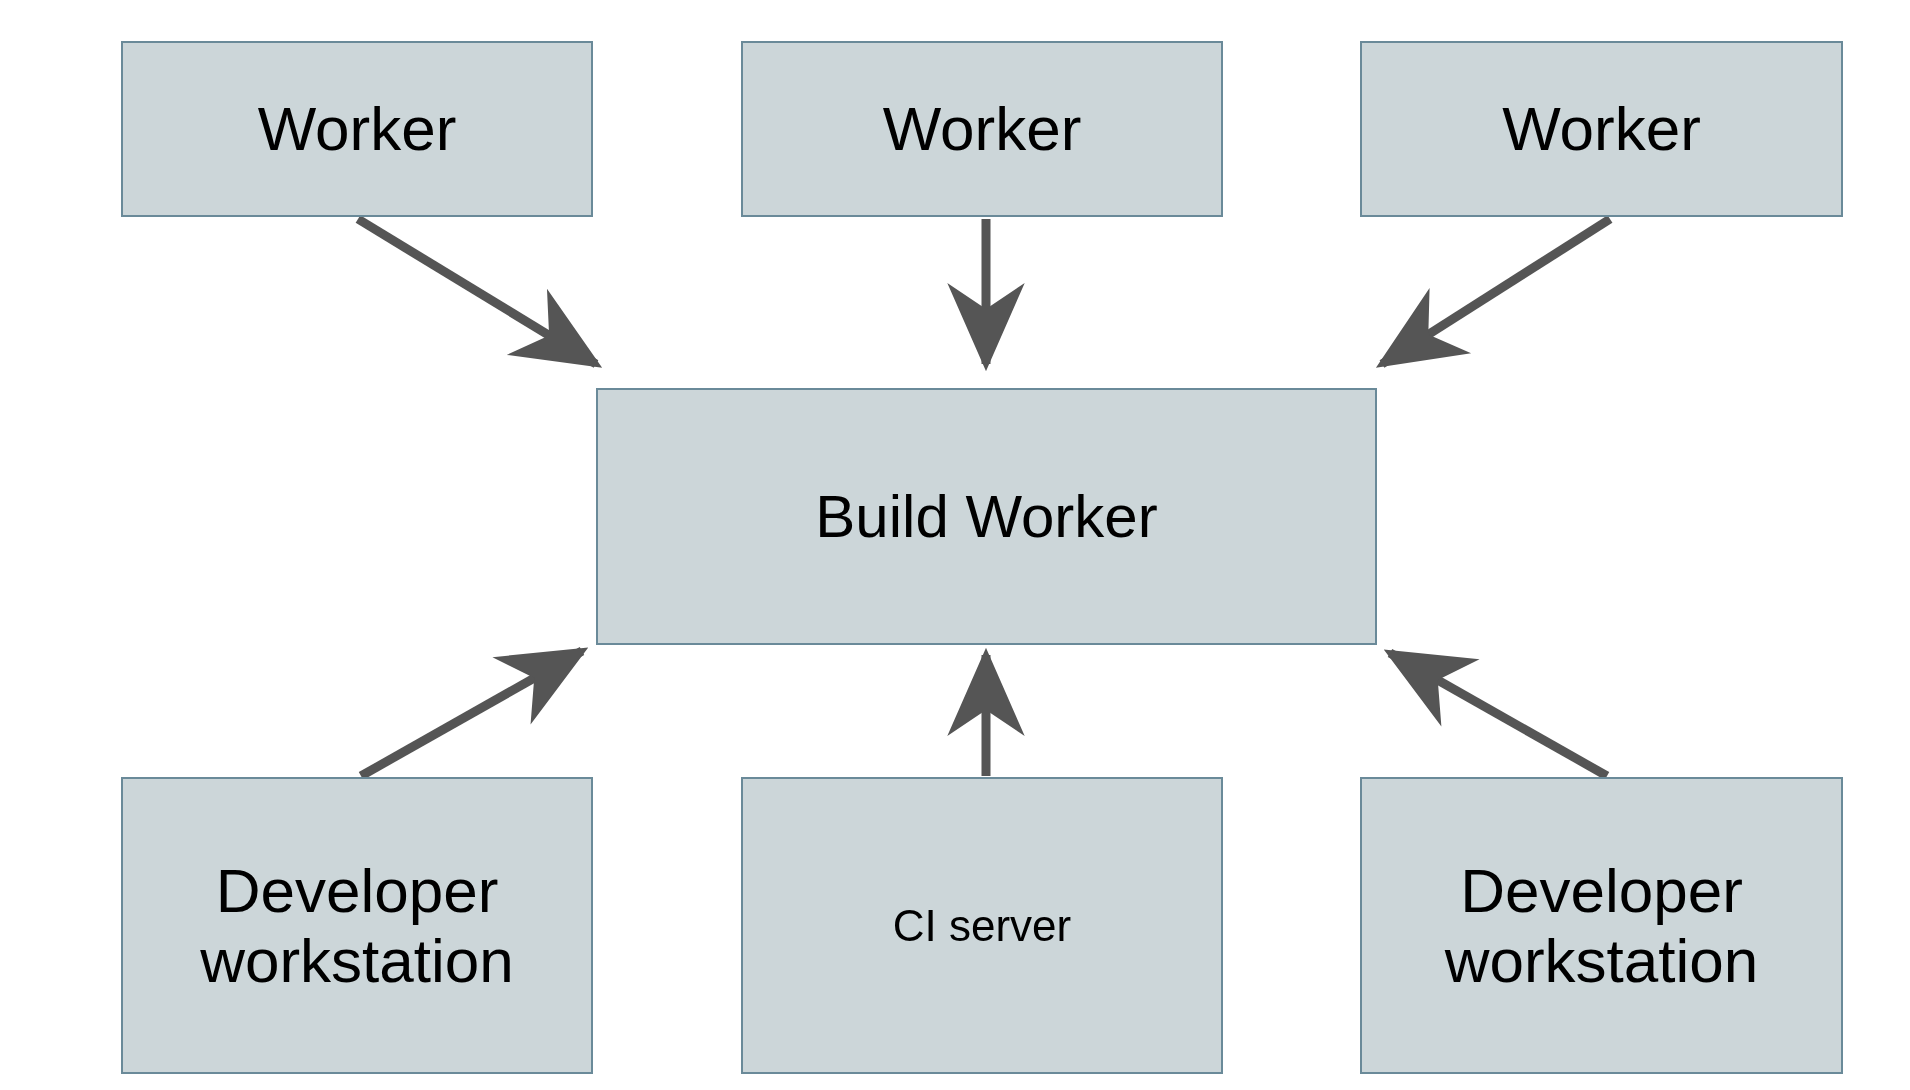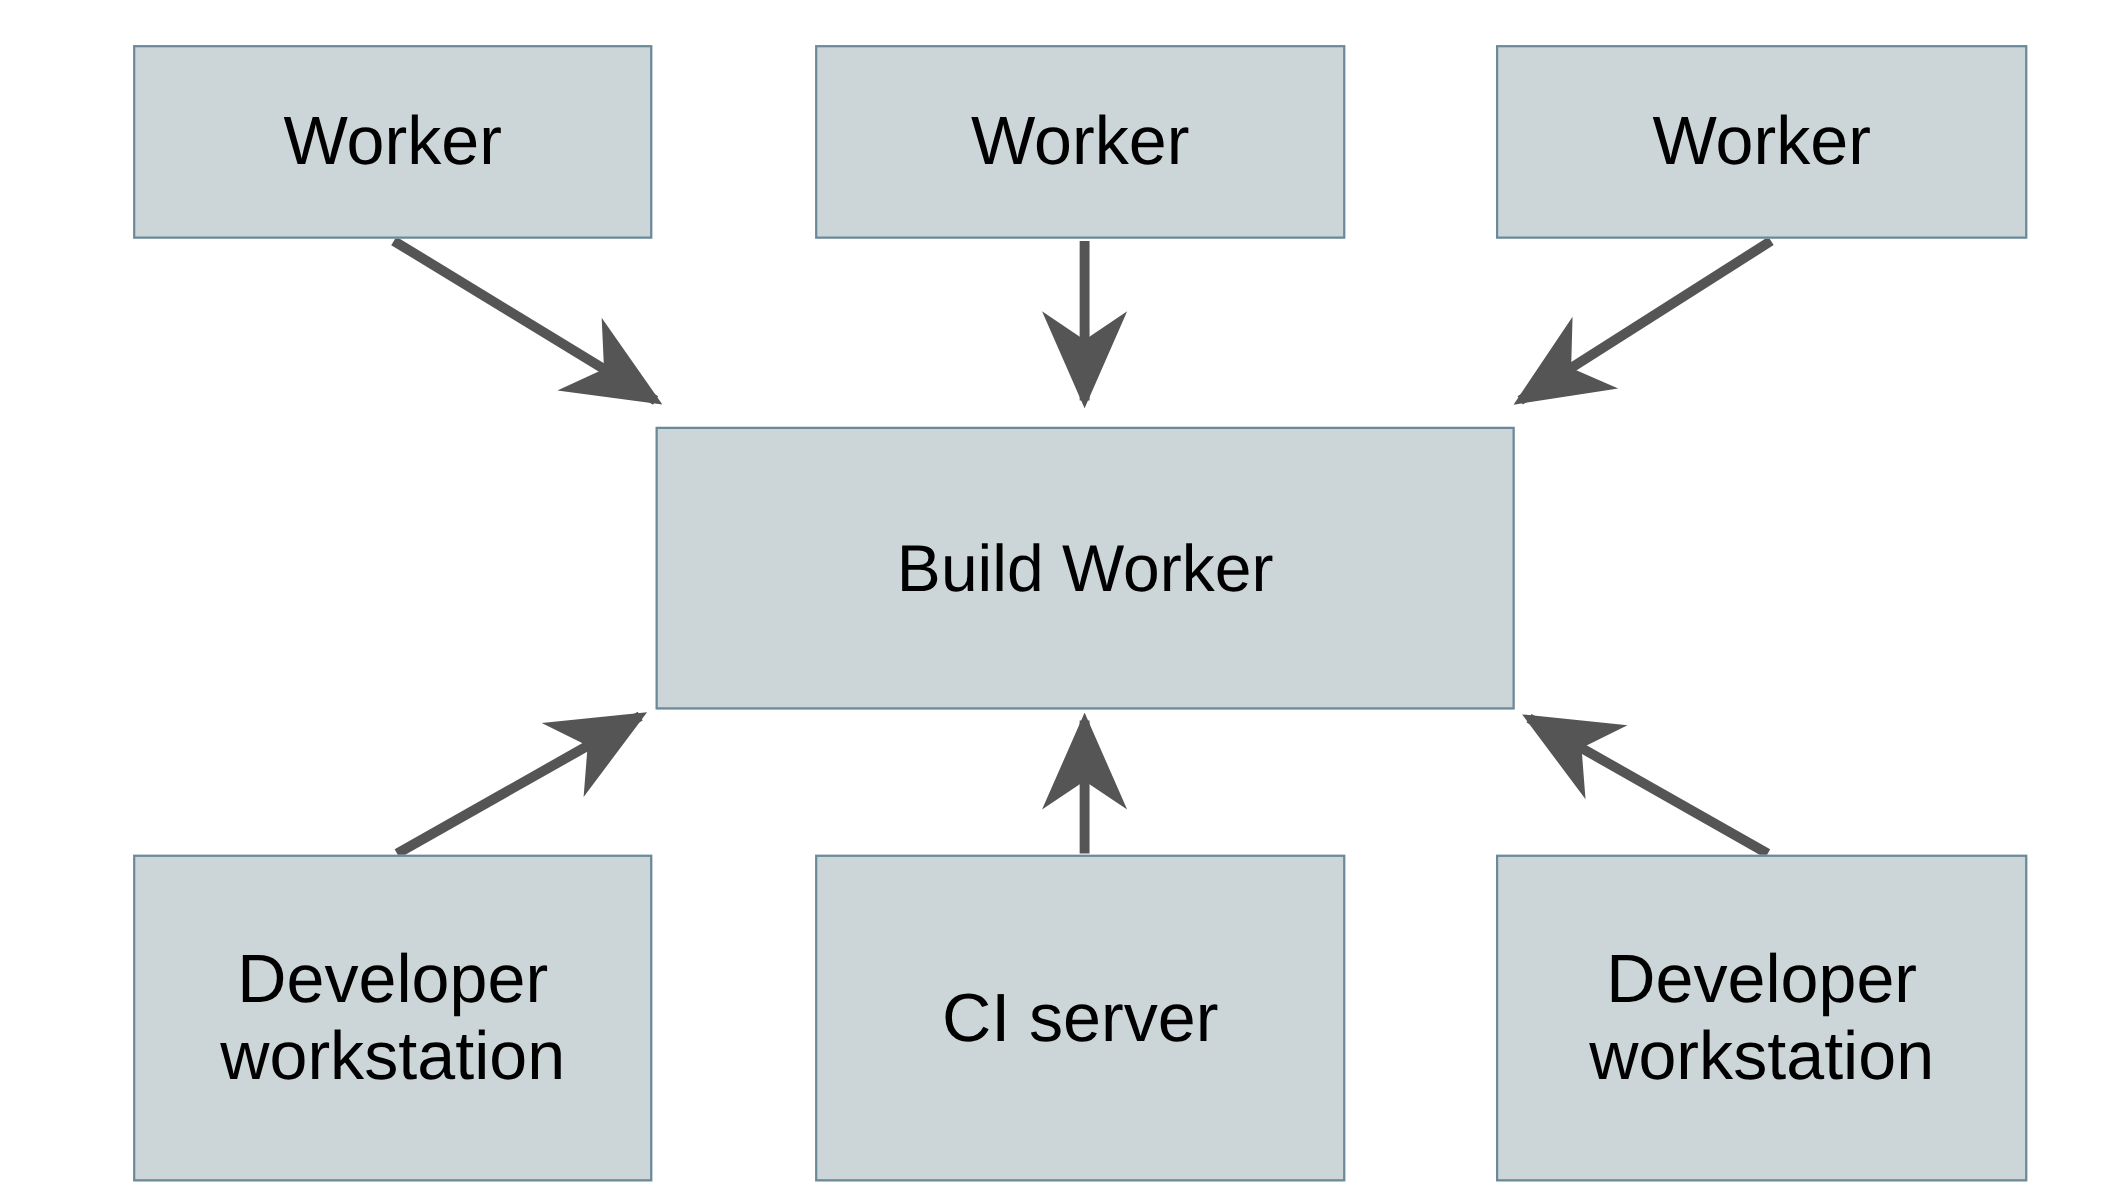--- a/index.html
+++ b/index.html
@@ -47,21 +47,21 @@
   
   .node-worker-left   { left: 121px; top: 41px;  width: 472px; height: 176px; font-size: 62px; }
   .node-worker-center { left: 741px; top: 41px;  width: 482px; height: 176px; font-size: 62px; }
   .node-worker-right  { left: 1360px; top: 41px; width: 483px; height: 176px; font-size: 62px; }
 
   
   .node-build-master  { left: 596px; top: 388px; width: 781px; height: 257px; font-size: 60px; }
 
   
   .node-dev-left      { left: 121px;  top: 777px; width: 472px; height: 297px; font-size: 62px; }
-  .node-ci-server     { left: 741px;  top: 777px; width: 482px; height: 297px; font-size: 62px; }
+  .node-ci-server     { left: 741px;  top: 777px; width: 482px; height: 297px; font-size: 44px; }
   .node-dev-right     { left: 1360px; top: 777px; width: 483px; height: 297px; font-size: 62px; }
 </style>
 </head>
 <body>
 
 <div id="diagram-canvas">
 
   <svg id="edge-layer" viewBox="0 0 1910 1090" width="1910" height="1090" xmlns="http://www.w3.org/2000/svg">
     <defs>
       <marker id="arrowhead" markerWidth="10" markerHeight="9" refX="9.2" refY="4.5" orient="auto" markerUnits="strokeWidth">

